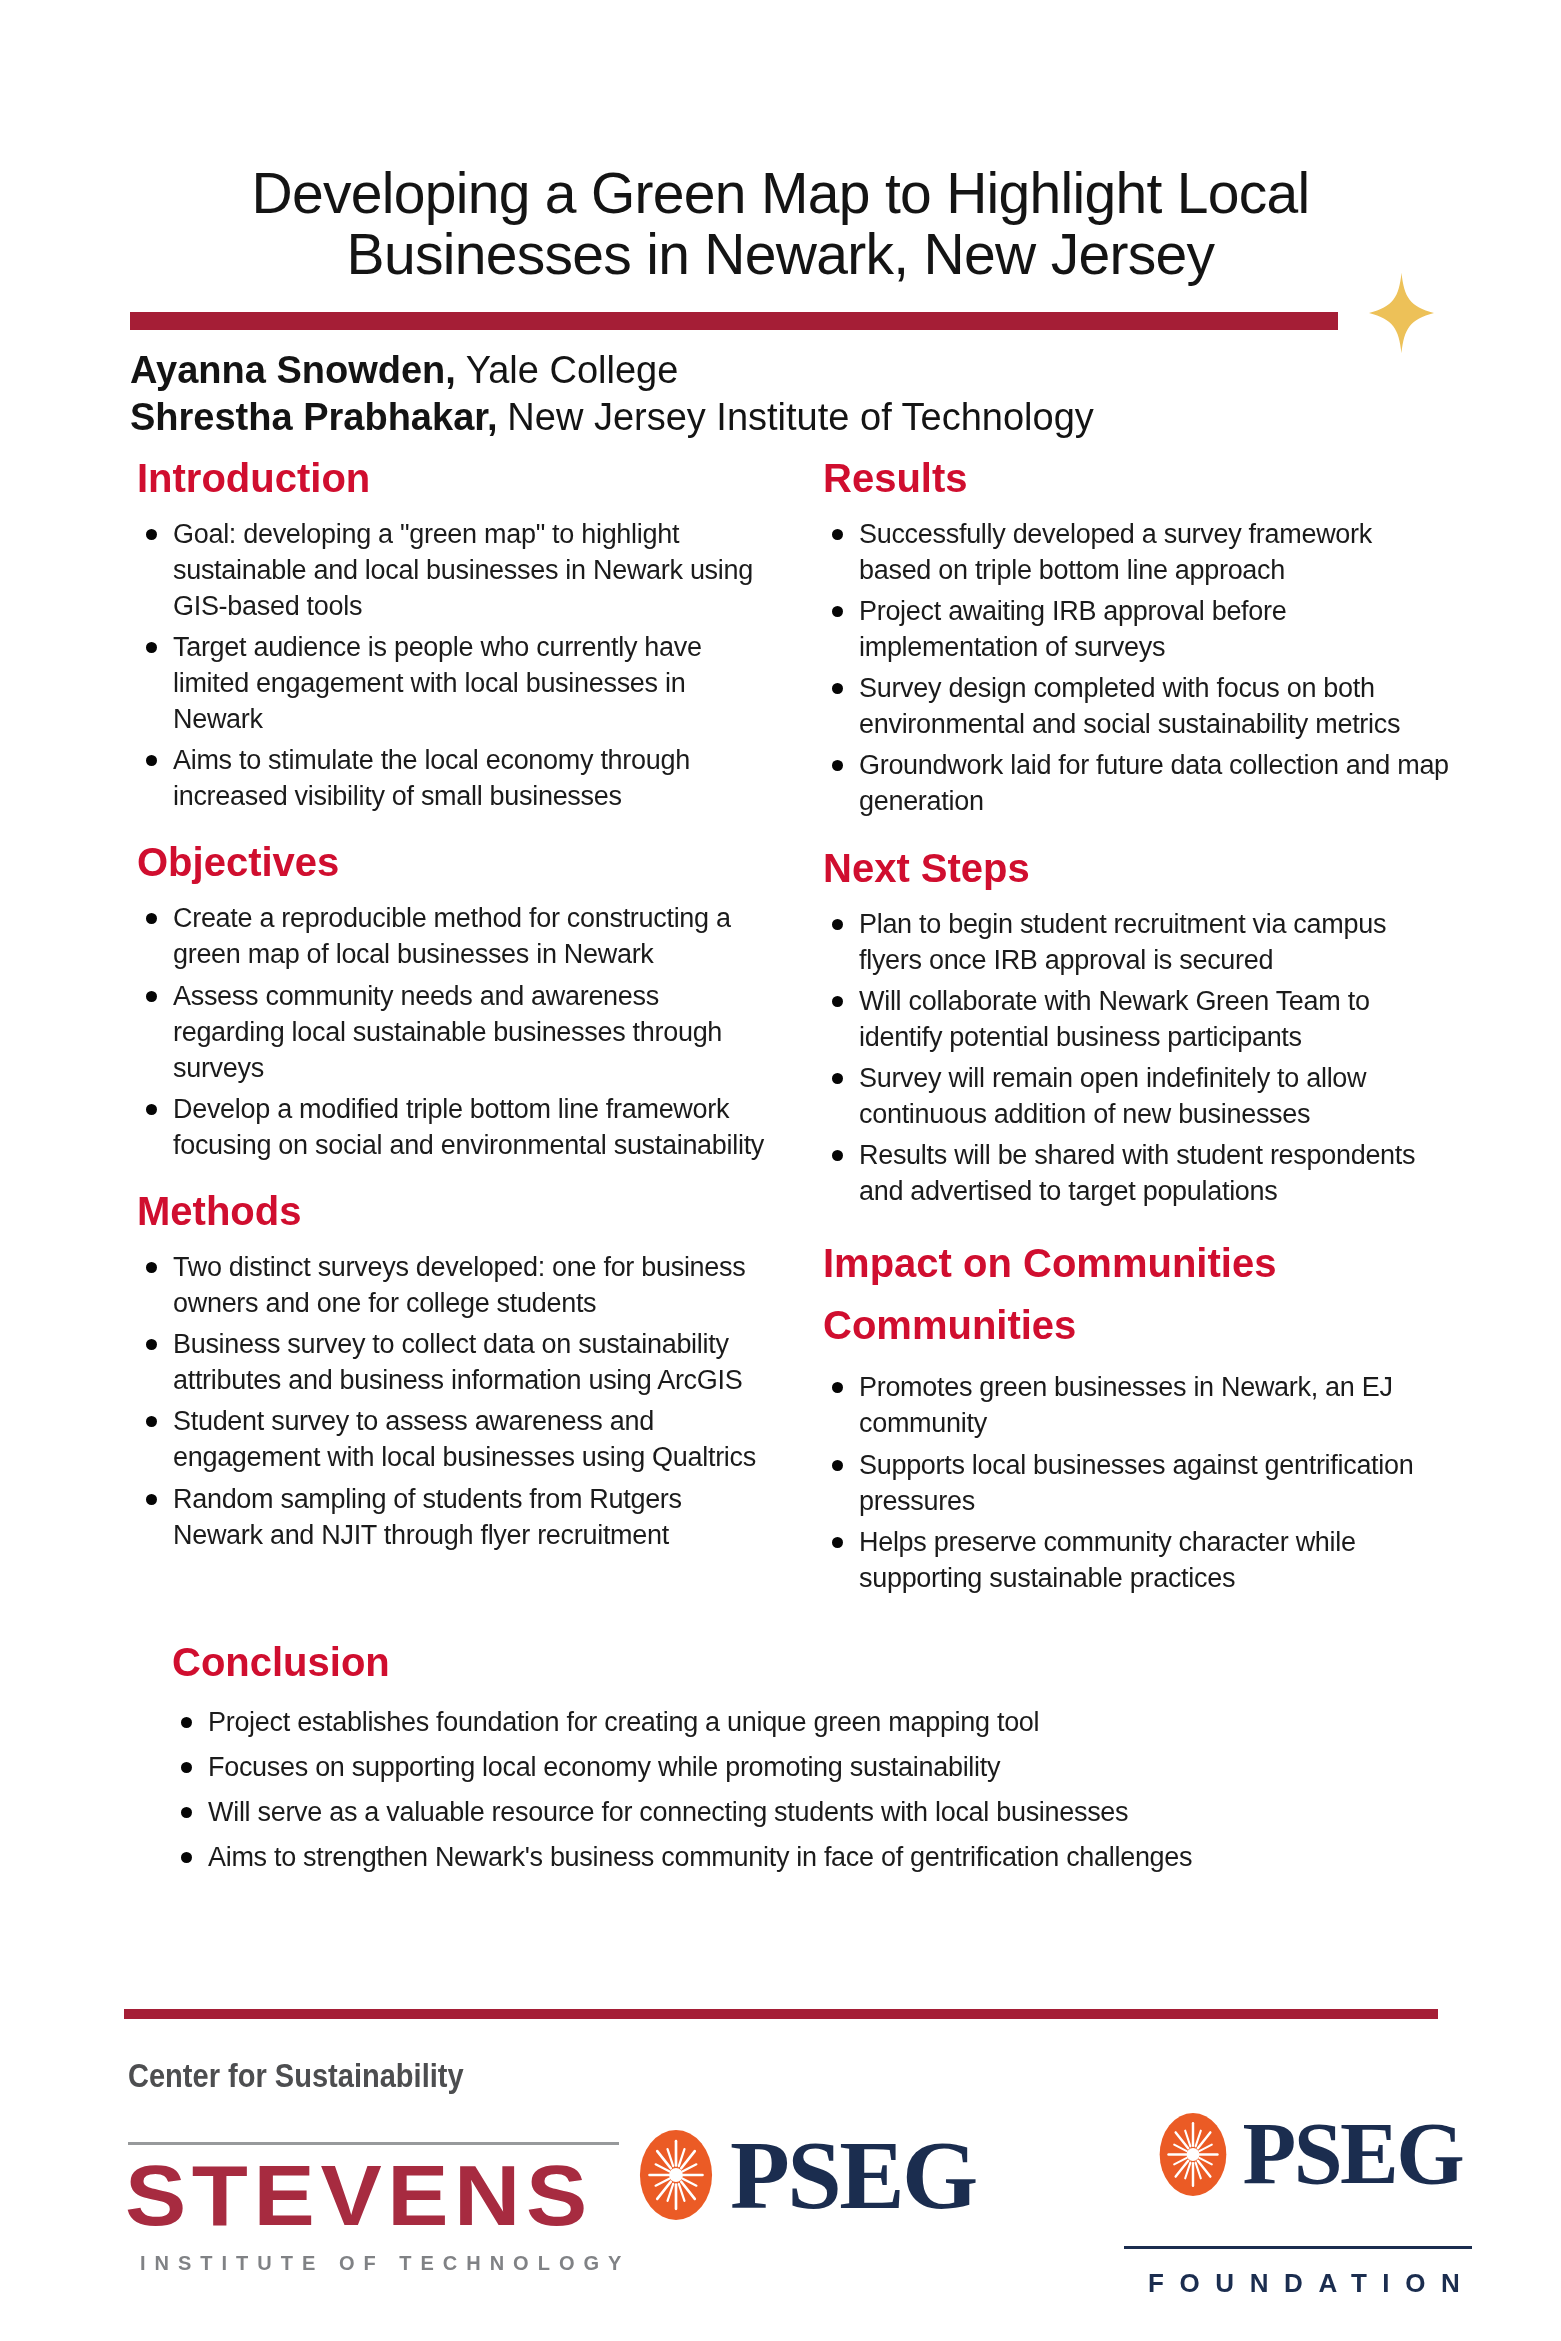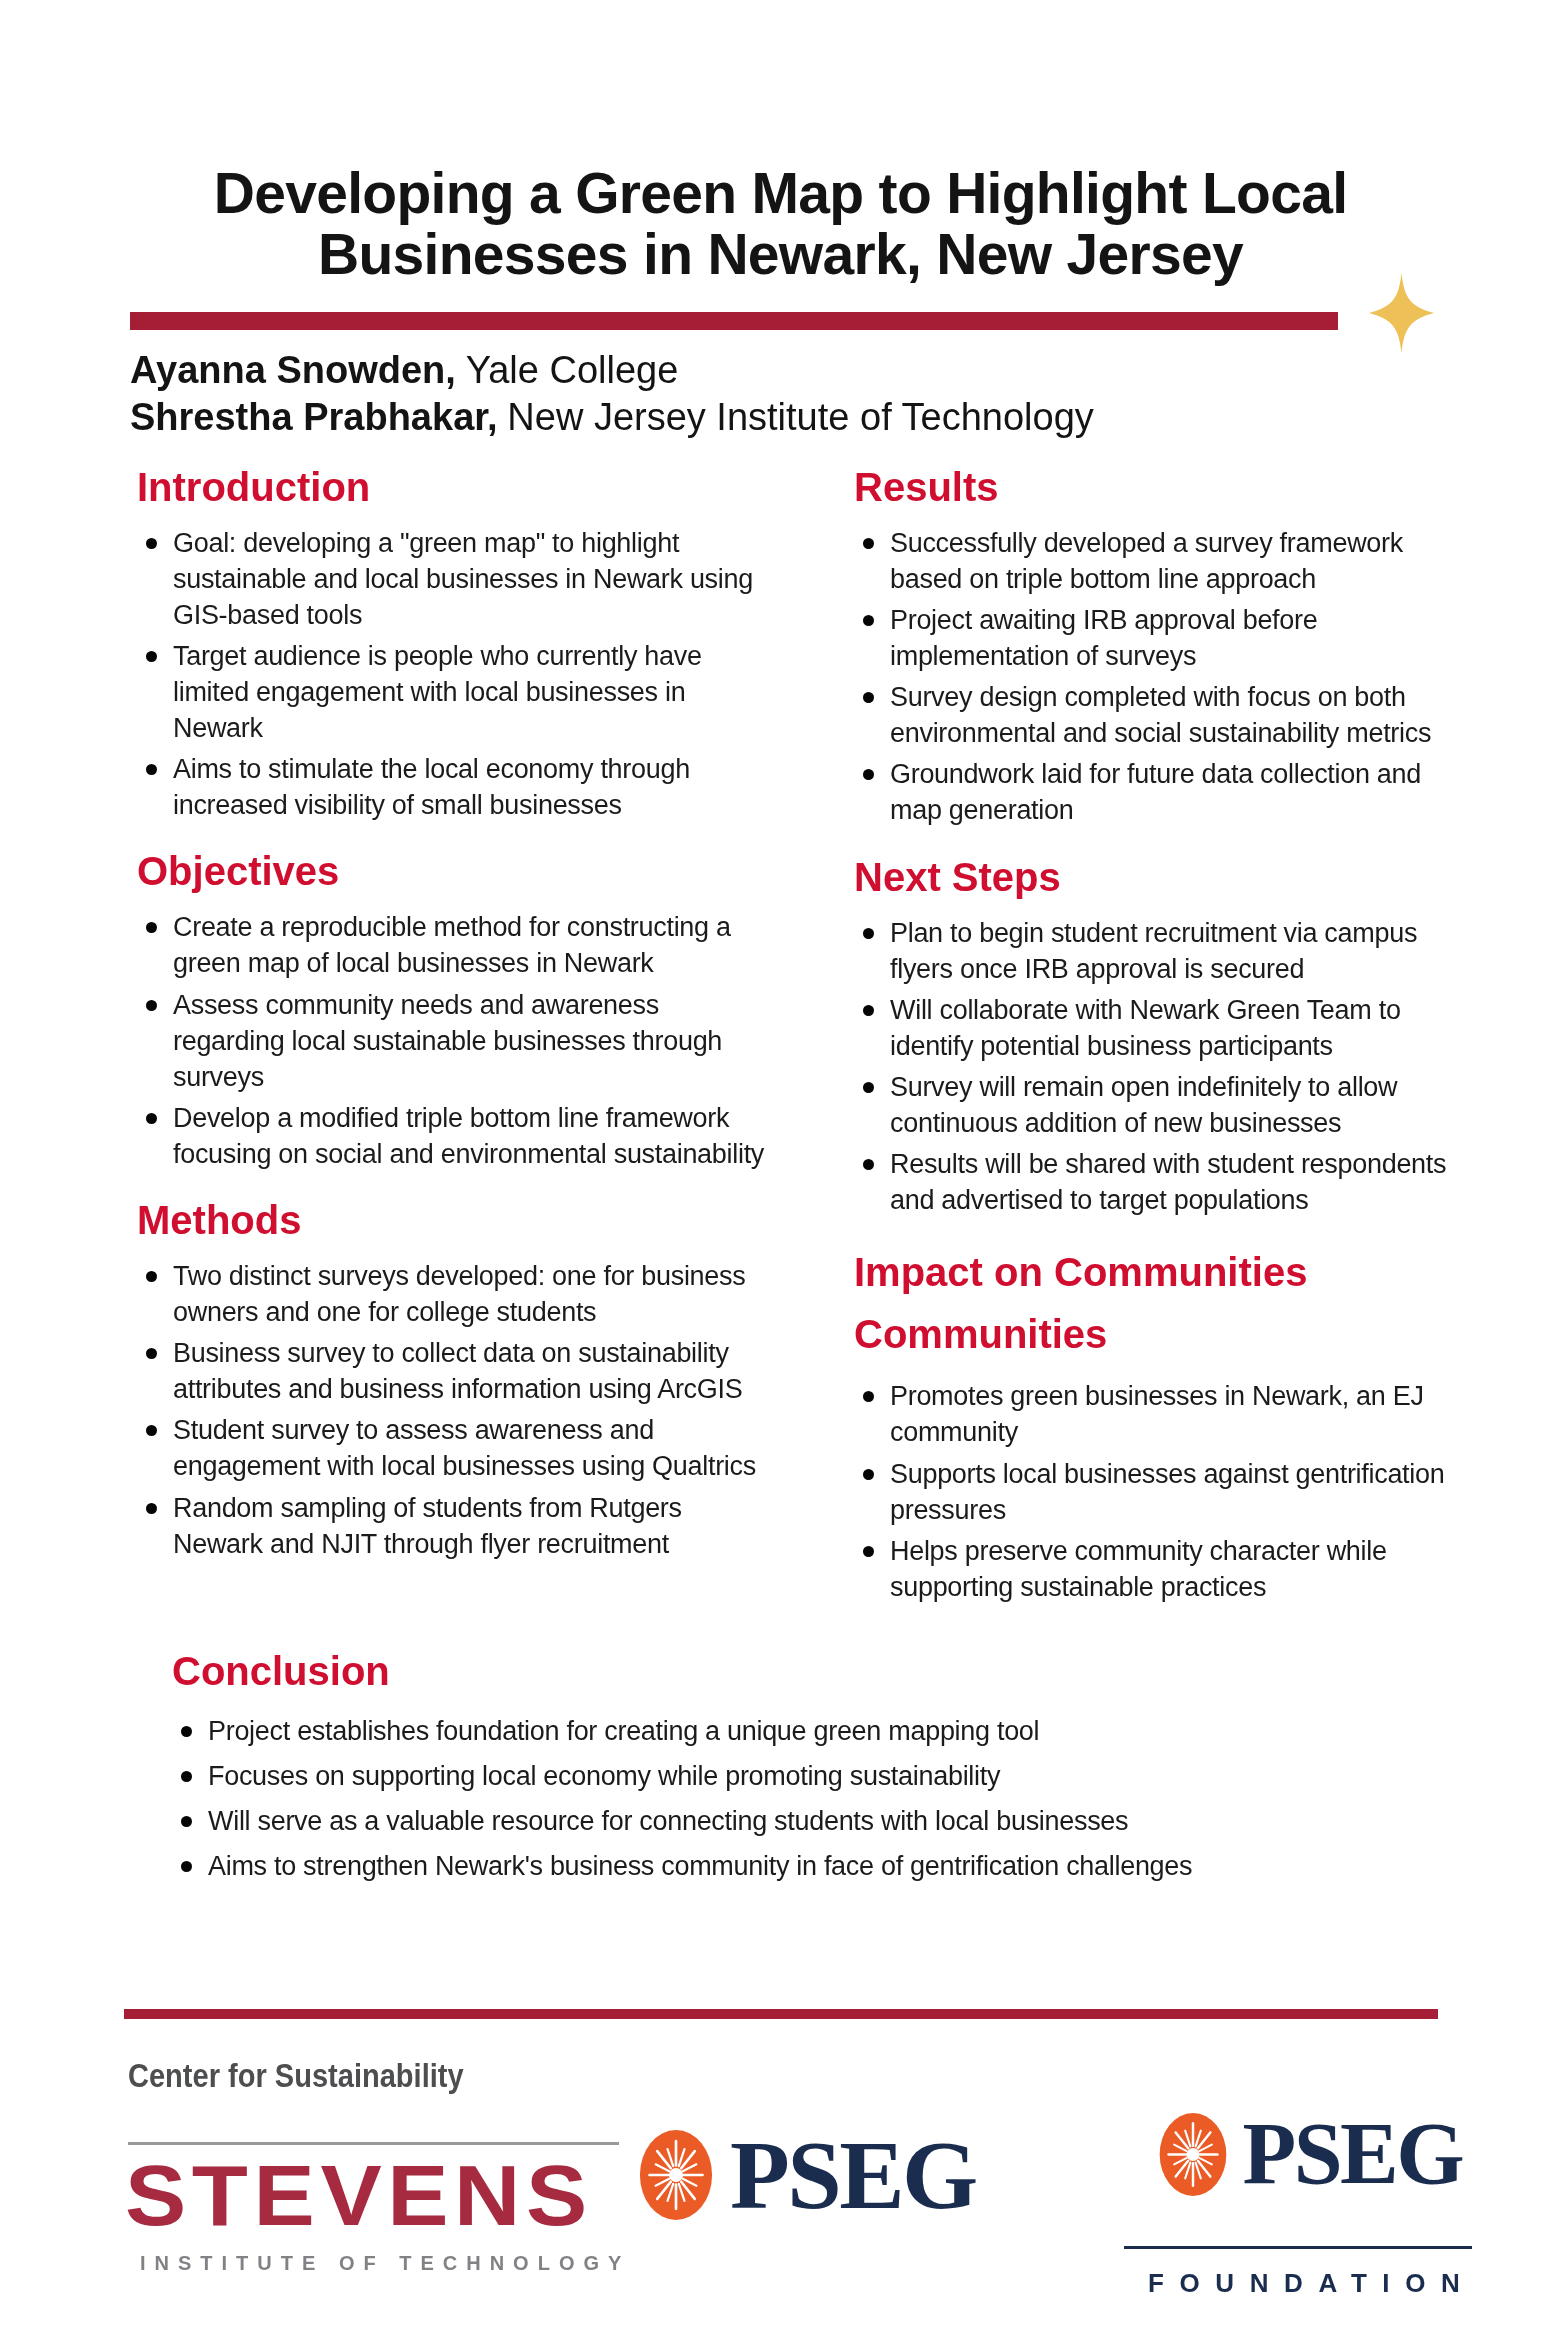--- a/index.html
+++ b/index.html
@@ -14,21 +14,21 @@
   }
 
   
   .title {
     margin: 0 auto;
     padding-top: 163px;
     width: 1236px;
     text-align: center;
     font-size: 57px;
     line-height: 1.07;
-    font-weight: 700;
+    font-weight: 400;
     letter-spacing: -0.7px;
     color: #141414;
   }
   .title-line { display: block; }
 
   .divider {
     position: relative;
     margin: 27px 0 0 130px;
     width: 1208px;
     height: 17.6px;
@@ -48,23 +48,22 @@
     line-height: 1.25;
     color: #141414;
   }
   .author-name { font-weight: 700; }
   .author-affiliation { margin-left: 9.8px; font-weight: 400; }
 
   
   .columns {
     display: flex;
     align-items: flex-start;
-    margin-top: 20px;
+    margin-top: 11px;
     padding: 0 111px 0 137px;
-    gap: 31px;
   }
   .col-left  { width: 686px; flex: none; padding-right: 46px; box-sizing: border-box; }
   .col-right { flex: 1; }
 
   .section-heading {
     margin: 23.4px 0 13px 0;
     font-size: 40px;
     font-weight: 700;
     line-height: 1.25;
     color: #D00E2F;

